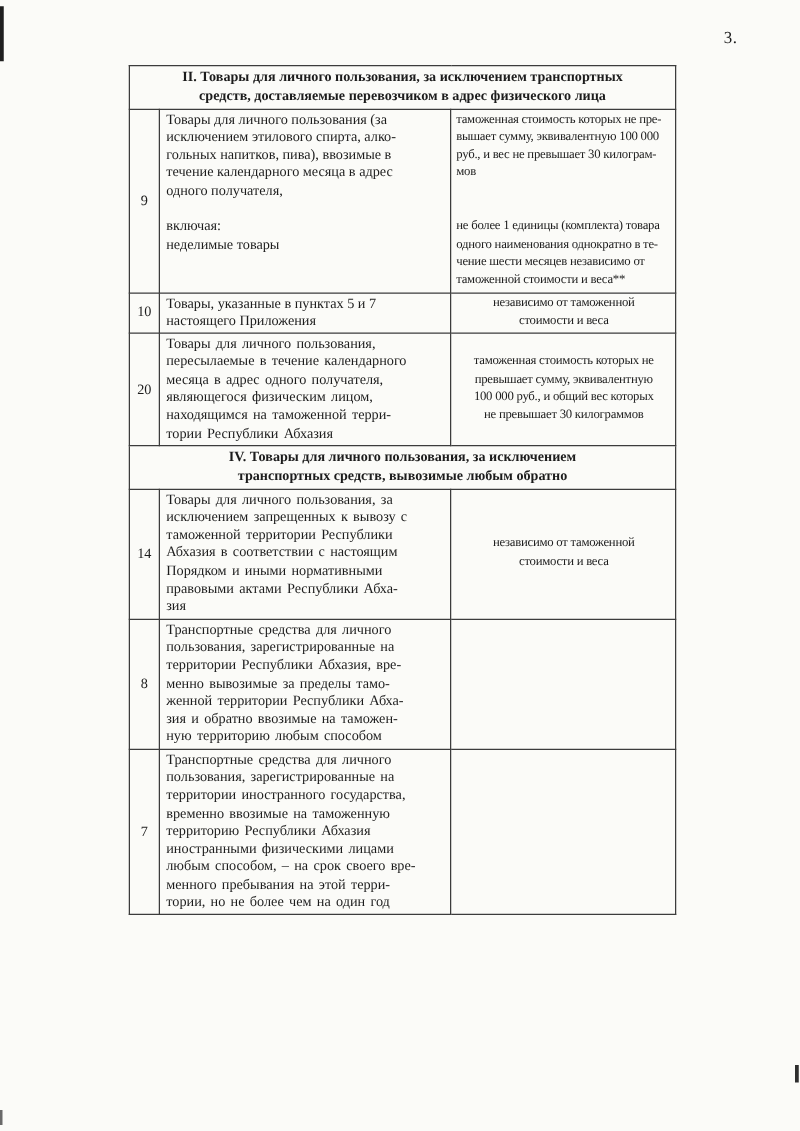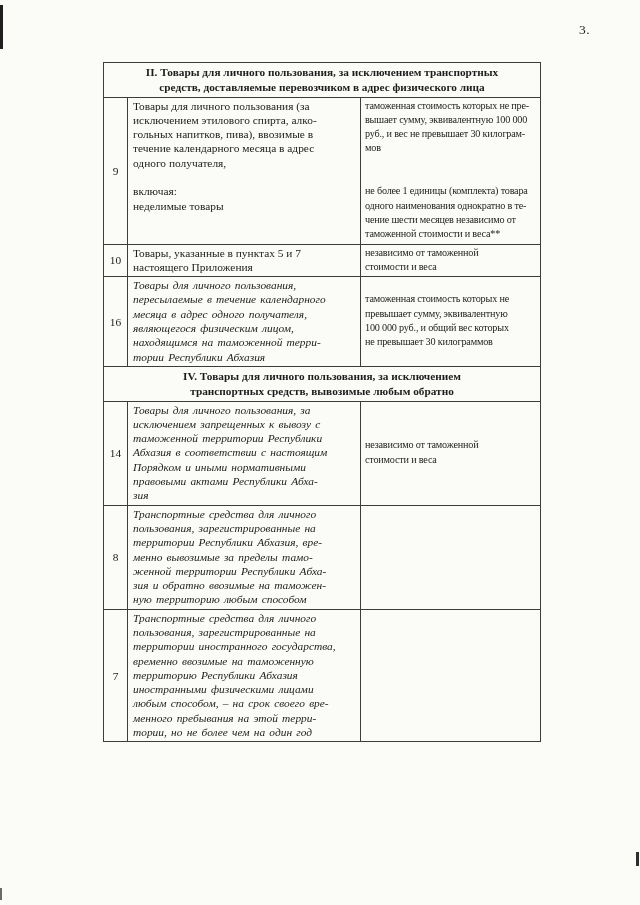--- a/index.html
+++ b/index.html
@@ -9,21 +9,21 @@
     background:#fbfbf8;
     font-family:"Liberation Serif", serif;
     color:#1c1c1c;
     overflow:hidden;
   }
   .page-number {
     position:absolute; top:22px; left:579px;
     font-size:13.5px; letter-spacing:0.5px;
   }
   table.doc-table {
-    position:absolute; left:103px; top:62px;
+    position:absolute; left:103px; top:52px;
     width:437px; table-layout:fixed;
     border-collapse:collapse;
     padding-left:28px;
   }
   td { border:1px solid #3c3c3c; }
   td.section {
     font-weight:bold; text-align:center;
     font-size:11.3px; line-height:14.8px;
     padding:2px 3px; white-space:pre-line;
   }
@@ -34,23 +34,23 @@
   td.cell {
     font-size:11.4px; line-height:14.3px;
     padding:1px 4px 2px 5px;
     white-space:pre; vertical-align:top;margin-left:20px;
   }
   td.cell.right-col {
     font-size:10.2px; letter-spacing:-0.2px;
     padding:1px 3px 2px 4px;
   }
   td.cell.r-center {
-    text-align:left; vertical-align:middle;
+    text-align:center; vertical-align:middle;
   }
-  td.cell.just { word-spacing:0.12em;font-style:italic; }
+  td.cell.just { word-spacing:0.12em; }
   .artifact { position:absolute; background:#1f1f1f; }
   .artifact.a1 { left:0; top:5px;  width:3px; height:44px; }
   .artifact.a2 { left:636px; top:852px; width:3px; height:14px; background:#2e2e2e; }
   .artifact.a3 { left:0; top:888px; width:2px; height:12px; background:#6a6a6a; }
 </style>
 </head>
 <body>
 
 <div class="page-number">3.</div>
 
@@ -87,21 +87,21 @@
 таможенной стоимости и веса**</td>
     </tr>
     <tr>
       <td class="num">10</td>
       <td class="cell">Товары, указанные в пунктах 5 и 7
 настоящего Приложения</td>
       <td class="cell right-col r-center">независимо от таможенной
 стоимости и веса</td>
     </tr>
     <tr>
-      <td class="num">16</td>
+      <td class="num">20</td>
       <td class="cell just">Товары для личного пользования,
 пересылаемые в течение календарного
 месяца в адрес одного получателя,
 являющегося физическим лицом,
 находящимся на таможенной терри-
 тории Республики Абхазия</td>
       <td class="cell right-col r-center">таможенная стоимость которых не
 превышает сумму, эквивалентную
 100 000 руб., и общий вес которых
 не превышает 30 килограммов</td>

